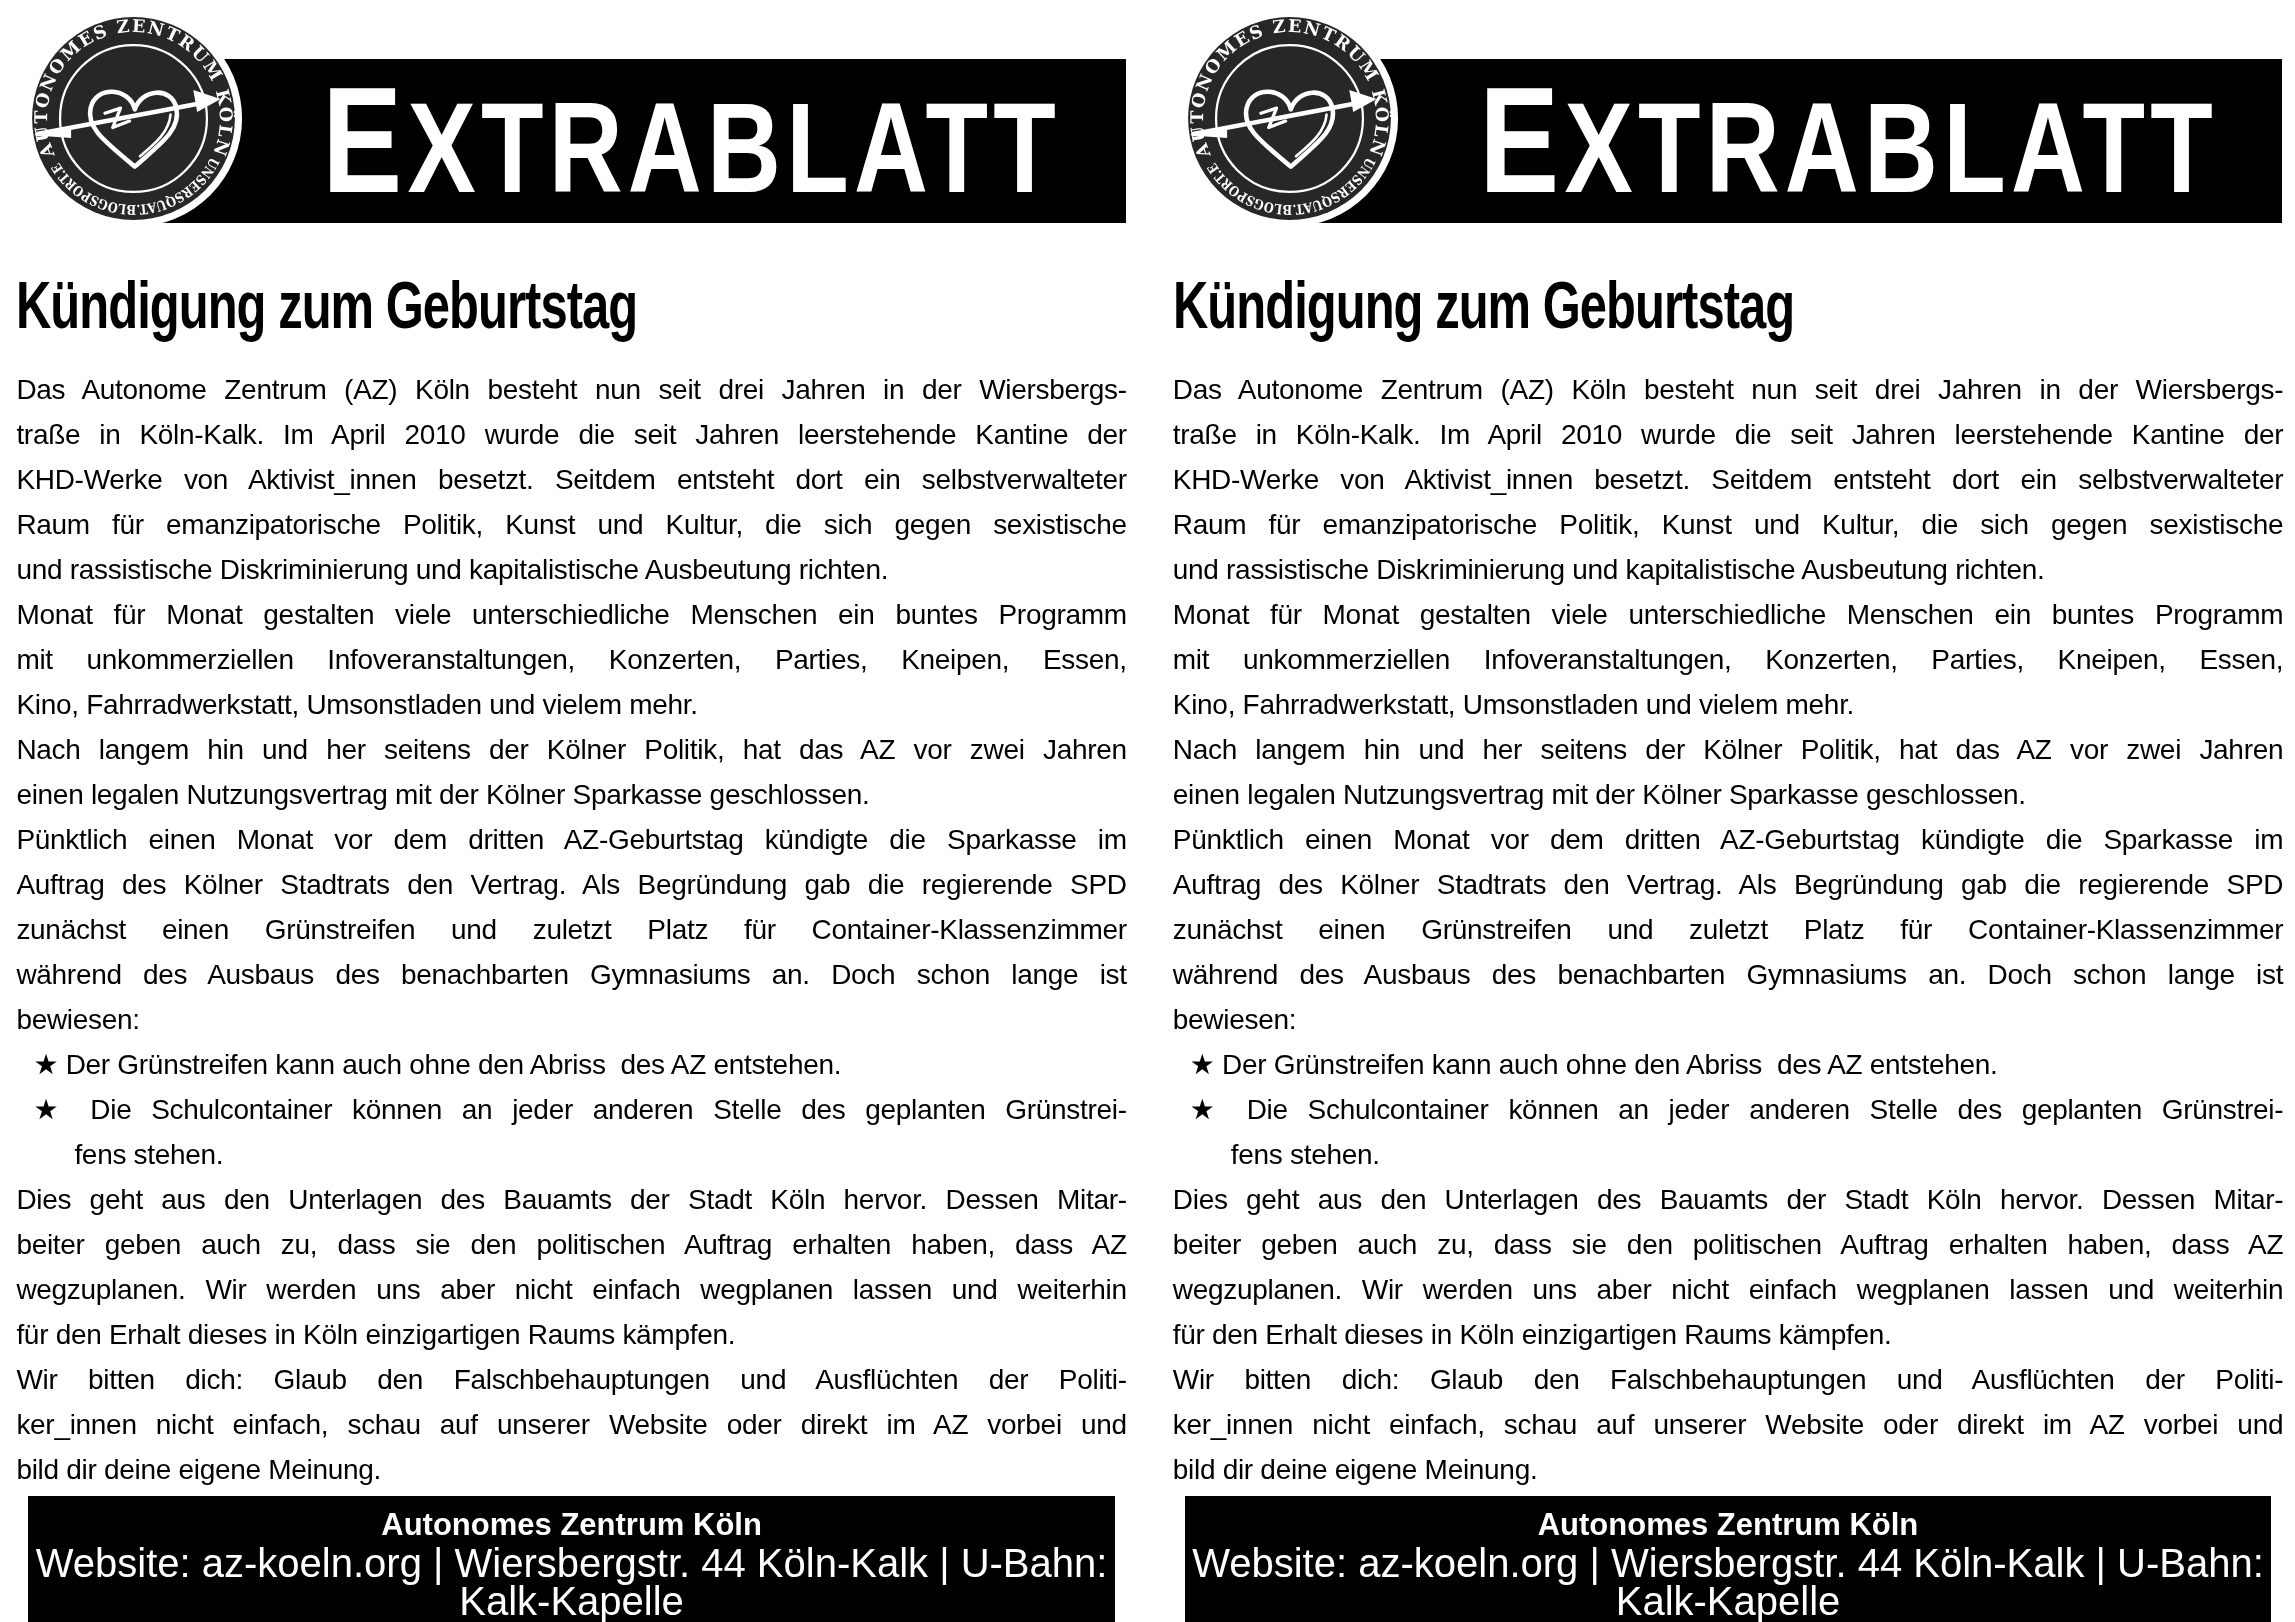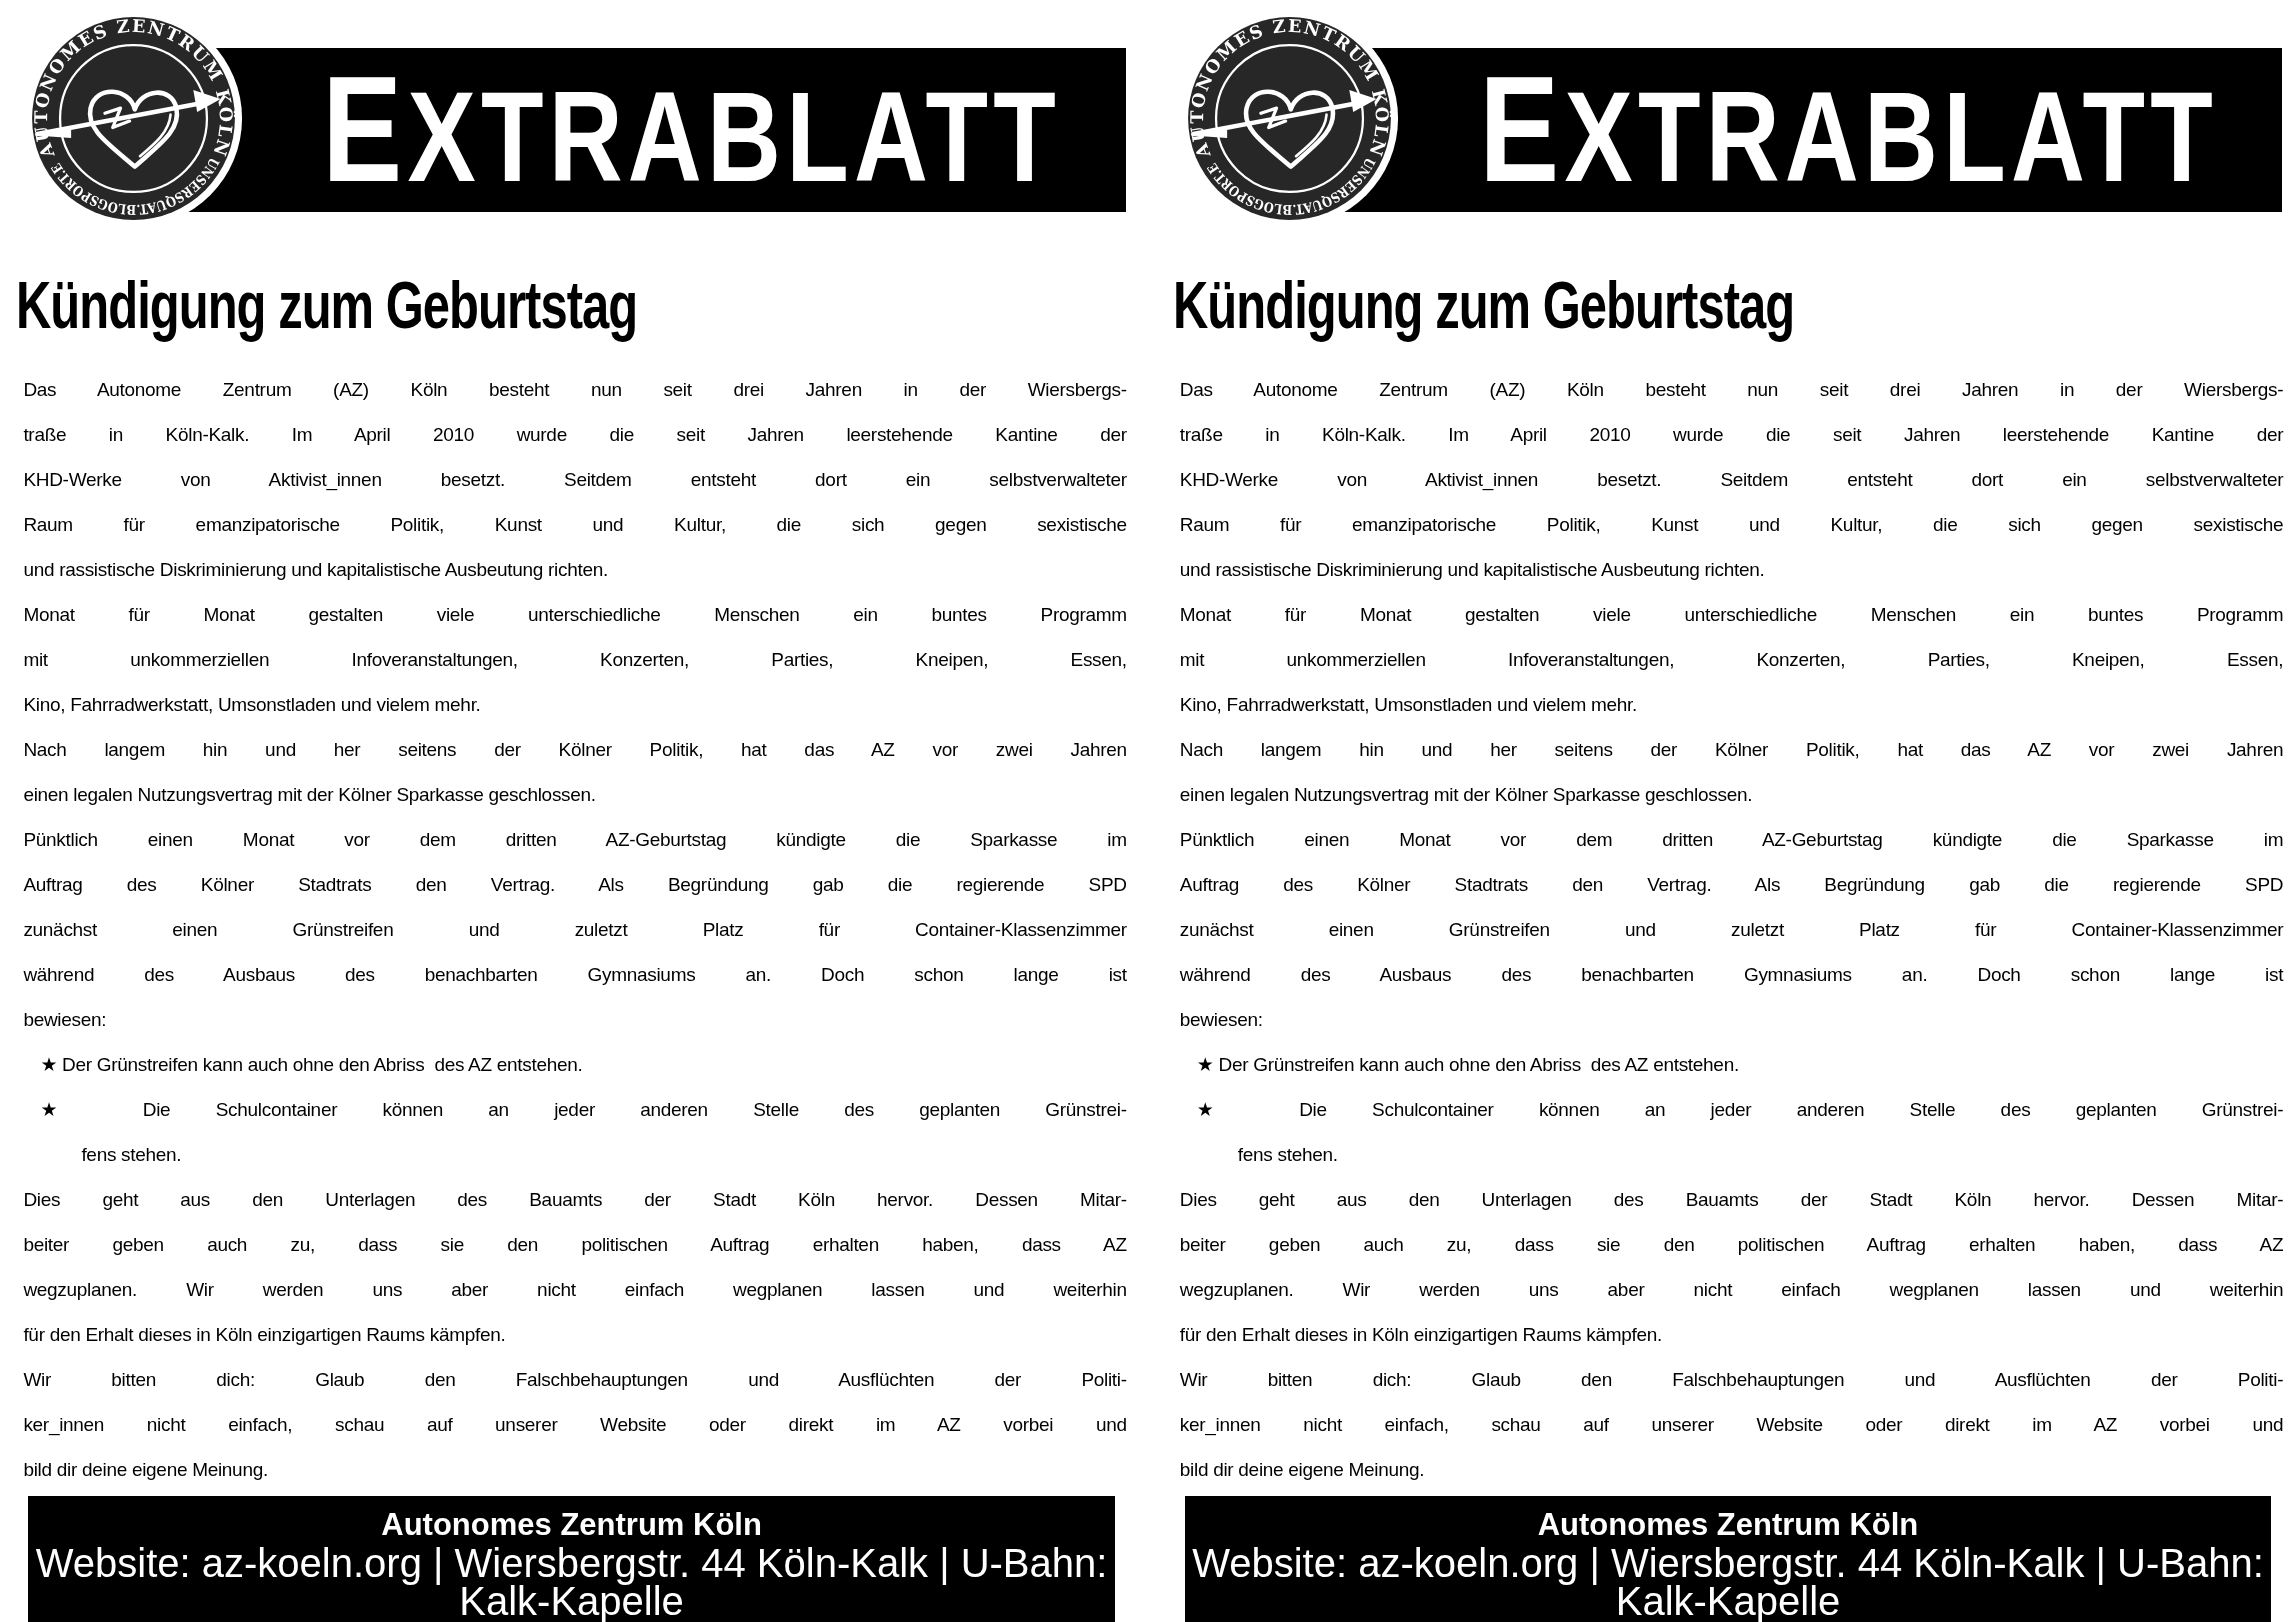--- a/index.html
+++ b/index.html
@@ -9,42 +9,42 @@
     color:var(--ink,#000);
     font-family:"Liberation Sans","DejaVu Sans",sans-serif;
     overflow:hidden;
   }
   .page { display:flex; gap:46px; padding:5.2px 11.8px 0 16.4px; }
   .flyer { flex:1 1 0; min-width:0; }
 
   
   .masthead { position:relative; height:228px; }
   .banner {
-    position:absolute; left:88px; right:1.3px; top:43px; height:164px;
+    position:absolute; left:88px; right:1.3px; top:54px; height:164px;
     background:var(--banner,#000);
     display:flex; align-items:center; justify-content:center;
     padding-left:154px; overflow:hidden;
   }
   .banner-title {
     color:#fff; font-weight:bold; font-size:128px; line-height:1;
     letter-spacing:6.5px; white-space:nowrap;
     transform:scaleX(0.80); transform-origin:50% 50%;
   }
   .banner-title::first-letter { font-size:1.17em; }
   .logo { position:absolute; left:6.5px; top:2.6px; width:221px; height:221px; }
 
   
   .headline { margin:33px 0 23px; font-size:67px; font-weight:bold; white-space:nowrap; height:78px; }
   .headline > span {
     display:inline-block; letter-spacing:-1.3px;
     transform:scaleX(0.73); transform-origin:0 60%;
   }
 
   
-  .article { font-size:19px; line-height:45px; letter-spacing:-0.3px;margin-left:7px; }
+  .article { font-size:28px; line-height:45px; letter-spacing:-0.3px; }
   .line { text-align:justify; text-align-last:justify; }
   .line.l  { text-align-last:left; white-space:pre-wrap; }
   .line.bj { padding-left:58px; text-indent:-41px; }
   .line.bl { padding-left:58px; text-indent:-41px; text-align-last:left; white-space:pre-wrap; }
   .line.cl { padding-left:58px; text-align-last:left; white-space:pre-wrap; }
 
   
   .footer {
     margin:3.9px 11.8px 0; background:var(--banner,#000); color:#fff;
     text-align:center; padding:9.8px 6.5px;

